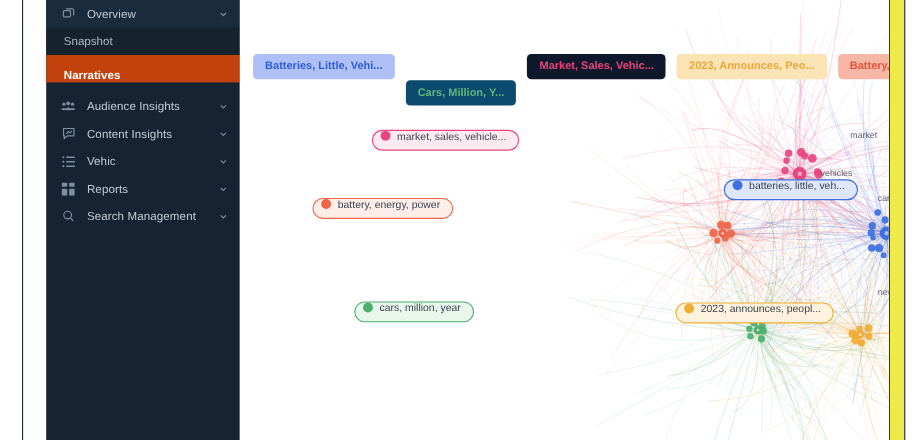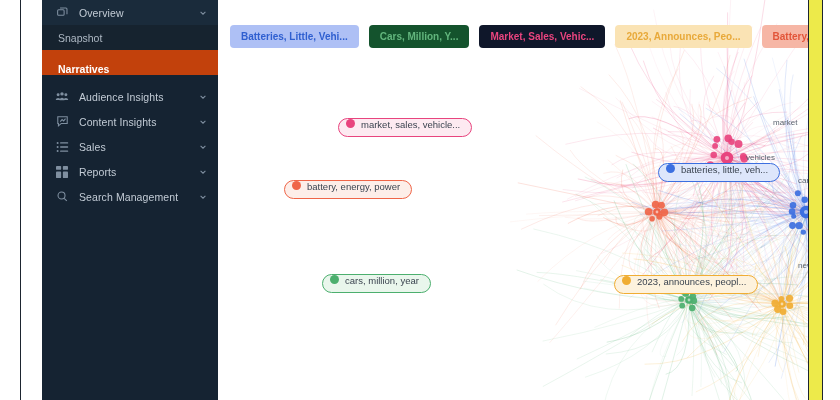--- a/index.html
+++ b/index.html
@@ -170,21 +170,21 @@
       <span class="ico">
         <svg width="13" height="12" viewBox="0 0 16 14" fill="currentColor">
           <circle cx="2" cy="2" r="1.2"></circle>
             <rect x="5" y="1.2" width="10" height="1.6" rx=".7"></rect>
           <circle cx="2" cy="7" r="1.2"></circle>
             <rect x="5" y="6.2" width="10" height="1.6" rx=".7"></rect>
           <circle cx="2" cy="12" r="1.2"></circle>
             <rect x="5" y="11.2" width="10" height="1.6" rx=".7"></rect>
         </svg>
       </span>
-      <span class="lbl">Sales</span>
+      <span class="lbl">Vehic</span>
       <span class="chev">
         <svg width="8" height="8" viewBox="0 0 10 10" fill="none" stroke="currentColor" stroke-width="1.3">
             <path d="M2 3.5L5 6.5 8 3.5"></path>
           </svg>
       </span>
     </div>
 
     <div class="nav-row">
       <span class="ico">
         <svg width="12" height="12" viewBox="0 0 14 14" fill="currentColor">
@@ -216,21 +216,21 @@
           </svg>
       </span>
     </div>
 
   </nav>
 
   <main class="main">
 
     <div class="chips" id="chips">
         <div class="chip" style="background: rgb(174, 192, 245); color: rgb(47, 95, 208);">Batteries, Little, Vehi...</div>
-        <div class="chip" style="background: #14532d; color: rgb(98, 182, 125);">Cars, Million, Y...</div>
+        <div class="chip" style="background: #0c4a6e; color: rgb(98, 182, 125); margin-top: 48px;">Cars, Million, Y...</div>
         <div class="chip" style="background: #0f172a; color: rgb(232, 68, 126);">Market, Sales, Vehic...</div>
         <div class="chip" style="background: rgb(250, 227, 180); color: rgb(232, 169, 58);">2023, Announces, Peo...</div>
         <div class="chip" style="background: rgb(246, 182, 165); color: rgb(226, 85, 58);">Battery, Energy, Po...</div>
       </div>
 
     <div class="graph">
       <svg id="gsvg" width="590" height="400" viewBox="0 0 590 400">
           <g>
             <path d="M509.0,158.0 Q424.3,143.6 393.5,165.0" stroke="#e8447e" stroke-width="0.60" fill="none" opacity="0.20"></path>
             <path d="M509.0,158.0 Q585.1,189.3 648.7,233.2" stroke="#e8447e" stroke-width="0.53" fill="none" opacity="0.26"></path>

